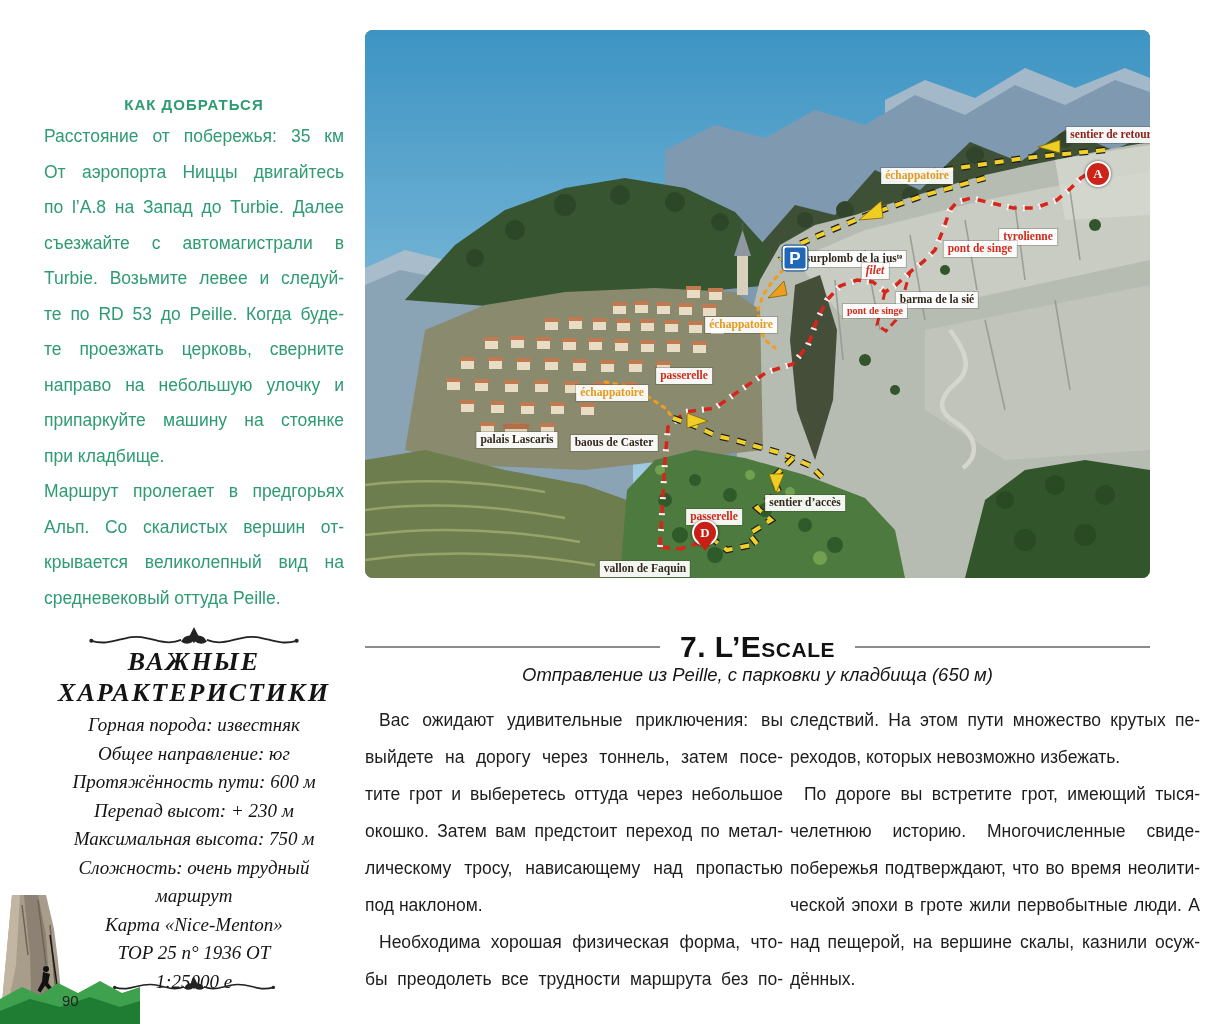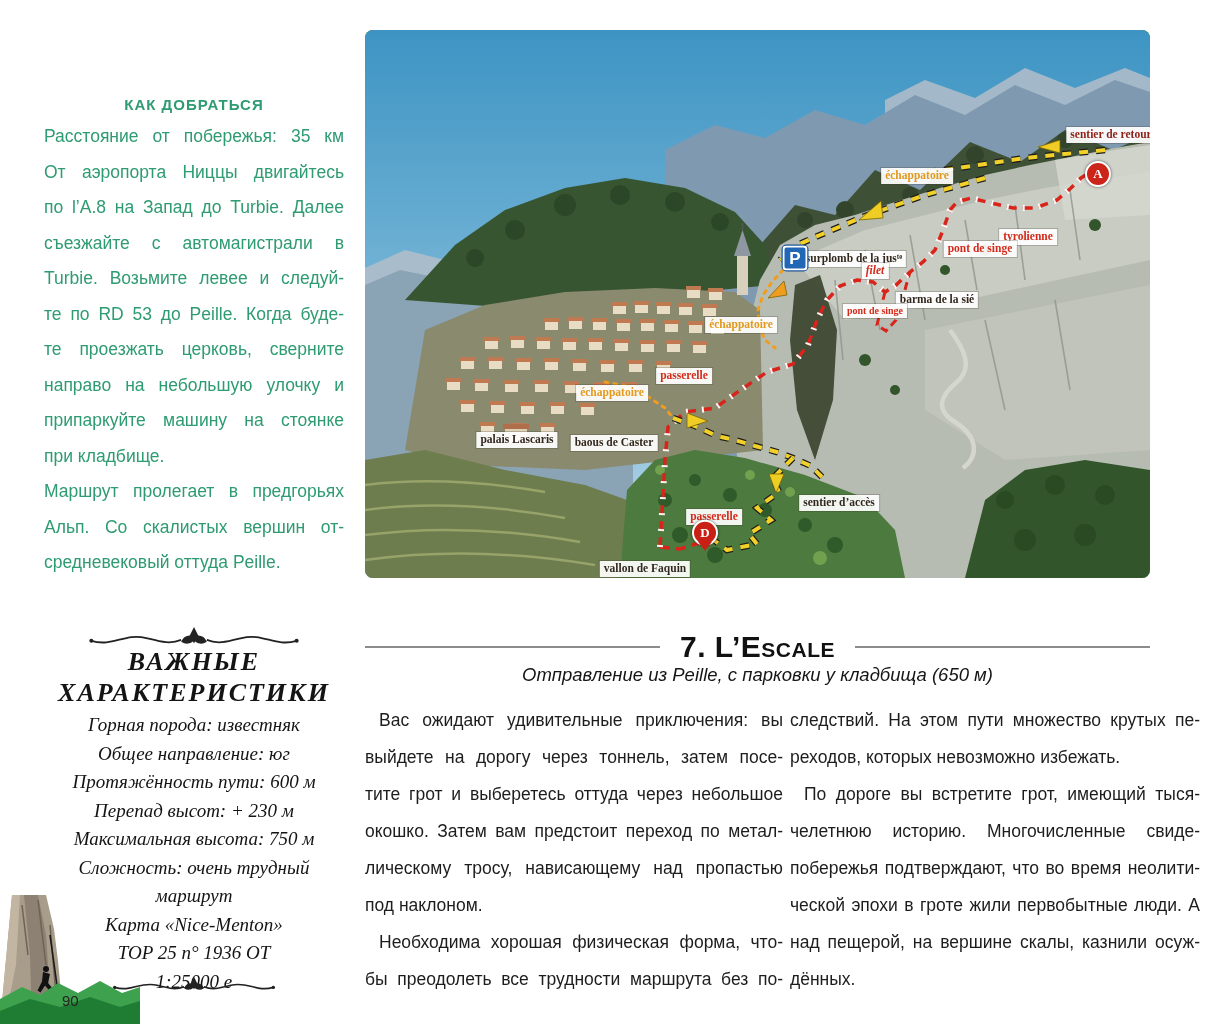--- a/index.html
+++ b/index.html
@@ -109,20 +109,21 @@
     <div class="jl">по l’A.8 на Запад до Turbie. Далее</div>
     <div class="jl">съезжайте с автомагистрали в</div>
     <div class="jl">Turbie. Возьмите левее и следуй-</div>
     <div class="jl">те по RD 53 до Peille. Когда буде-</div>
     <div class="jl">те проезжать церковь, сверните</div>
     <div class="jl">направо на небольшую улочку и</div>
     <div class="jl">припаркуйте машину на стоянке</div>
     <div class="ll">при кладбище.</div>
     <div class="jl">Маршрут пролегает в предгорьях</div>
     <div class="jl">Альп. Со скалистых вершин от-</div>
+    <div class="jl">крывается великолепный вид на</div>
     <div class="ll">средневековый оттуда Peille.</div>
   </div>
 
 <div class="flourish" style="top:624px;">
   <svg width="220" height="30" viewBox="0 0 240 30">
     <g stroke="#222" fill="none" stroke-width="2">
       <path d="M8 17 C32 24 44 8 68 14 C84 18 94 21 106 16"></path>
       <path d="M232 17 C208 24 196 8 172 14 C156 18 146 21 134 16"></path>
     </g>
     <g fill="#222">
@@ -350,21 +351,21 @@
   <div class="map-label lab-red" style="left:615px;top:219px;">pont de singe</div>
   <div class="map-label lab-dark" style="left:489px;top:229px;">surplomb de la jusᵗᵉ</div>
   <div class="map-label lab-red" style="left:510px;top:241px;font-style:italic;">filet</div>
   <div class="map-label lab-dark" style="left:572px;top:270px;">barma de la sié</div>
   <div class="map-label lab-red small" style="left:510px;top:281px;">pont de singe</div>
   <div class="map-label lab-orange" style="left:376px;top:295px;">échappatoire</div>
   <div class="map-label lab-red" style="left:319px;top:346px;">passerelle</div>
   <div class="map-label lab-orange" style="left:247px;top:363px;">échappatoire</div>
   <div class="map-label lab-dark" style="left:152px;top:410px;">palais Lascaris</div>
   <div class="map-label lab-dark" style="left:249px;top:413px;">baous de Caster</div>
-  <div class="map-label lab-dark" style="left:474px;top:473px;">sentier d’accès</div>
+  <div class="map-label lab-dark" style="left:440px;top:473px;">sentier d’accès</div>
   <div class="map-label lab-red" style="left:349px;top:487px;">passerelle</div>
   <div class="map-label lab-dark" style="left:280px;top:539px;">vallon de Faquin</div>
 
   <div class="marker marker-p" style="left:430px;top:228px;">P</div>
   <div class="marker marker-a" style="left:733px;top:144px;">A</div>
   <div class="marker marker-d" style="left:340px;top:508px;">D</div>
 </div>
 
 <div class="title-row">
   <span class="rule"></span>

